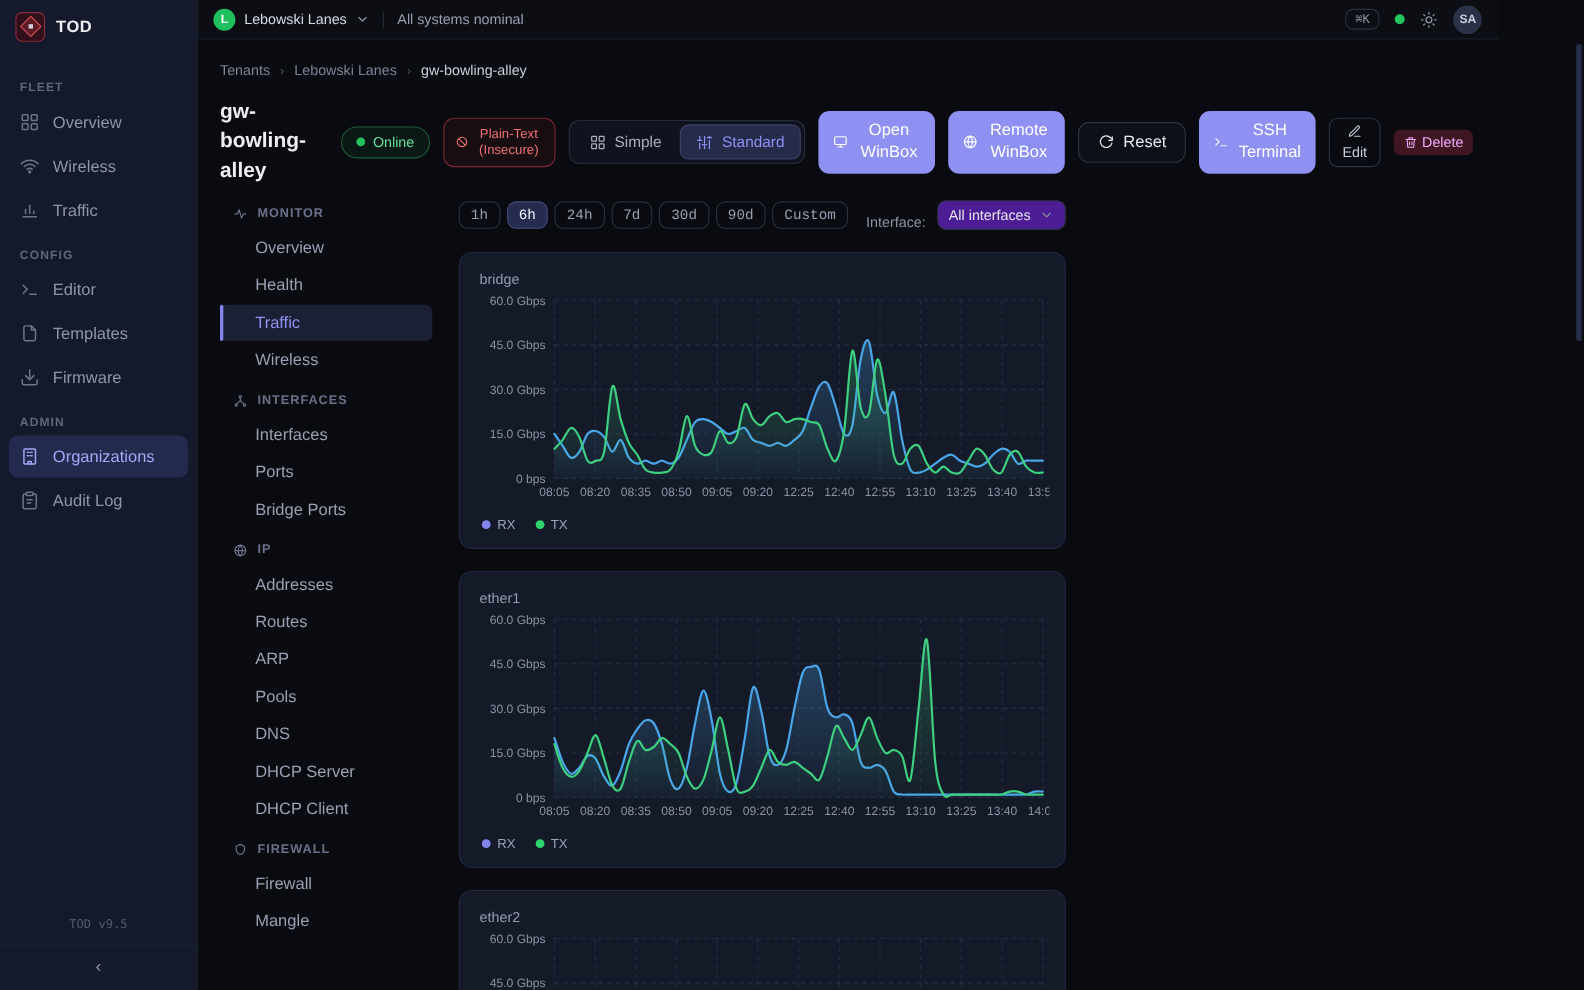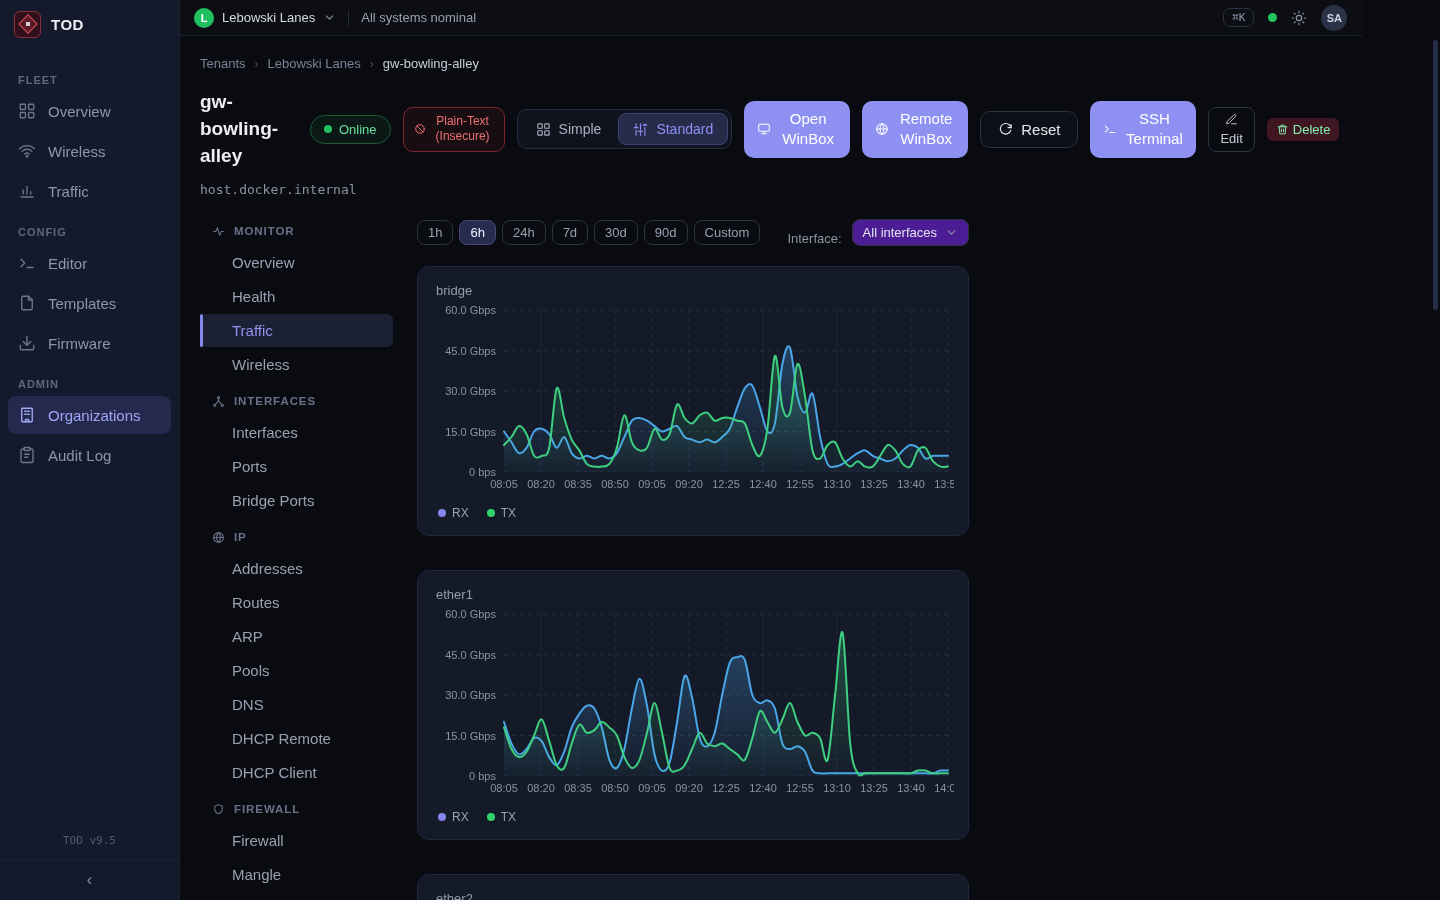--- a/index.html
+++ b/index.html
@@ -50,43 +50,43 @@
   .badge-online .dot { width:8px; height:8px; border-radius:50%; background:#24c15f; }
   .badge-insecure { display:flex; align-items:center; gap:6px; border:1px solid #7c2530; background:rgba(190,45,56,.08); color:#ee7070; border-radius:10px; padding:6px 10px; font-size:12px; }
   .badge-insecure .txt { width:62px; text-align:center; line-height:1.3; }
   .segmented { display:flex; align-items:center; gap:2px; background:#10131d; border:1px solid #272c3c; border-radius:10px; padding:3px; }
   .segment { display:flex; align-items:center; gap:8px; padding:7px 14px; border-radius:8px; font-size:14px; color:#a9b0be; border:1px solid transparent; cursor:pointer; }
   .segment.active { background:#262b49; border-color:#3c4370; color:#8d90f4; }
   .btn-primary { display:flex; align-items:center; gap:8px; background:#8e90f2; color:#fff; border:none; border-radius:10px; padding:8px 13px; font-size:15px; line-height:1.35; font-family:inherit; cursor:pointer; width:106px; text-align:center; }
   .btn-primary span { flex:1; }
   .btn-outline { display:flex; align-items:center; gap:8px; background:#0e1017; color:#e6e9ef; border:1px solid #2c3242; border-radius:10px; padding:9px 17px; font-size:15px; font-family:inherit; cursor:pointer; }
   .btn-edit { display:flex; align-items:center; gap:5px; background:transparent; color:#c6cbd6; border:1px solid #2c3242; border-radius:8px; padding:5px 11px; font-size:13px; font-family:inherit; cursor:pointer;flex-direction:column; }
-  .btn-delete { display:flex; align-items:center; gap:4px; background:#3f1622; color:#86efac; border:none; border-radius:6px; padding:4px 9px; font-size:13px; font-family:inherit; cursor:pointer; }
+  .btn-delete { display:flex; align-items:center; gap:4px; background:#3f1622; color:#f0abfc; border:none; border-radius:6px; padding:4px 9px; font-size:13px; font-family:inherit; cursor:pointer; }
   .device-host { font-family:"DejaVu Sans Mono", monospace; font-size:13px; color:#8b93a1; margin:12px 0 10px; }
 
   .body-row { display:flex; gap:24px; }
   
   .device-nav { width:193px; min-width:193px; padding-top:4px; }
   .dev-head { display:flex; align-items:center; gap:9px; color:#69728a; font-size:11.5px; font-weight:bold; letter-spacing:.08em; margin:14px 0 8px; padding-left:12px; }
   .dev-item { position:relative; padding:8px 12px 8px 32px; margin:1px 0; border-radius:6px; color:#98a1b2; font-size:15px; cursor:pointer; }
   .dev-item.active { background:#1c2035; color:#9193f0; }
   .dev-item.active::before { content:""; position:absolute; left:0; top:0; bottom:0; width:3px; border-radius:2px; background:#8486f0; }
 
   
   .charts-col { width:552px; min-width:552px; padding-top:12px; }
   .chart-toolbar { display:flex; align-items:center; justify-content:space-between; margin-bottom:20px; }
   .range-pills { display:flex; gap:6px; }
-  .pill { background:transparent; border:1px solid #2b3140; border-radius:8px; padding:4px 10px; font-size:13px; color:#97a0b1; font-family:Liberation Sans, sans-serif; cursor:pointer; }
+  .pill { background:transparent; border:1px solid #2b3140; border-radius:8px; padding:4px 10px; font-size:13px; color:#97a0b1; font-family:Liberation Mono, monospace; cursor:pointer; }
   .pill.active { background:#272c4e; border-color:#434a7c; color:#f1f2fe; }
   .iface-group { display:flex; align-items:flex-end; gap:10px; }
   .iface-label { font-size:13px; color:#8b93a1; }
   .iface-select { display:flex; align-items:center; gap:8px; background:#4c1d95; border:1px solid #2b3140; border-radius:8px; padding:5px 10px; font-size:13px; color:#e2e5ec; cursor:pointer; }
   .iface-select svg { color:#8b93a4; }
 
-  .chart-card { background:#151a29; border:1px solid #212741; border-radius:12px; padding:14px 16px 12px; margin-bottom:34px; height:270px; }
+  .chart-card { background:#151a29; border:1px solid #212741; border-radius:12px; padding:14px 16px 12px; margin-bottom:20px; height:270px; }
   .chart-title { font-size:13px; color:#939cac; margin:2px 0 4px 2px; }
   .chart-legend { display:flex; gap:18px; margin-top:8px; padding-left:4px; font-size:12px; color:#9aa3b4; align-items:center; }
   .legend-item { display:flex; align-items:center; gap:6px; }
   .legend-dot { width:8px; height:8px; border-radius:50%; }
 
   .scroll-thumb { position:fixed; right:2px; top:40px; width:5px; height:270px; background:#272e49; border-radius:3px; }
 </style>
 </head>
 <body>
 
@@ -286,21 +286,20 @@
         <button class="btn-delete">
           <svg width="13" height="13" viewBox="0 0 24 24" fill="none" stroke="currentColor" stroke-width="1.8" stroke-linecap="round" stroke-linejoin="round">
               <polyline points="4 7 20 7"></polyline>
               <path d="M9 7V4h6v3"></path>
               <path d="M18 7l-1 13H7L6 7"></path>
               <path d="M10 11v5M14 11v5"></path>
             </svg>
           <span>Delete</span>
         </button>
       </div>
-      <div class="device-host">host.docker.internal</div>
 
       <div class="body-row">
 
         <nav class="device-nav" id="device-nav">
             <div class="dev-head">
               <svg width="13" height="13" viewBox="0 0 24 24" fill="none" stroke="currentColor" stroke-width="2" stroke-linecap="round" stroke-linejoin="round">
                 <polyline points="3 12 7 12 10 5 14 19 17 12 21 12"></polyline>
               </svg>
               <span>MONITOR</span>
             </div>
@@ -326,21 +325,21 @@
                 <path d="M3 12h18"></path>
                 <path d="M12 3a13 13 0 0 1 0 18a13 13 0 0 1 0-18"></path>
               </svg>
               <span>IP</span>
             </div>
             <div class="dev-item">Addresses</div>
             <div class="dev-item">Routes</div>
             <div class="dev-item">ARP</div>
             <div class="dev-item">Pools</div>
             <div class="dev-item">DNS</div>
-            <div class="dev-item">DHCP Remote</div>
+            <div class="dev-item">DHCP Server</div>
             <div class="dev-item">DHCP Client</div>
             <div class="dev-head">
               <svg width="13" height="13" viewBox="0 0 24 24" fill="none" stroke="currentColor" stroke-width="2" stroke-linecap="round" stroke-linejoin="round">
                 <path d="M12 3l7 3v5c0 4.5-3 7.5-7 9-4-1.5-7-4.5-7-9V6z"></path>
               </svg>
               <span>FIREWALL</span>
             </div>
             <div class="dev-item">Firewall</div>
             <div class="dev-item">Mangle</div>
           </nav>

